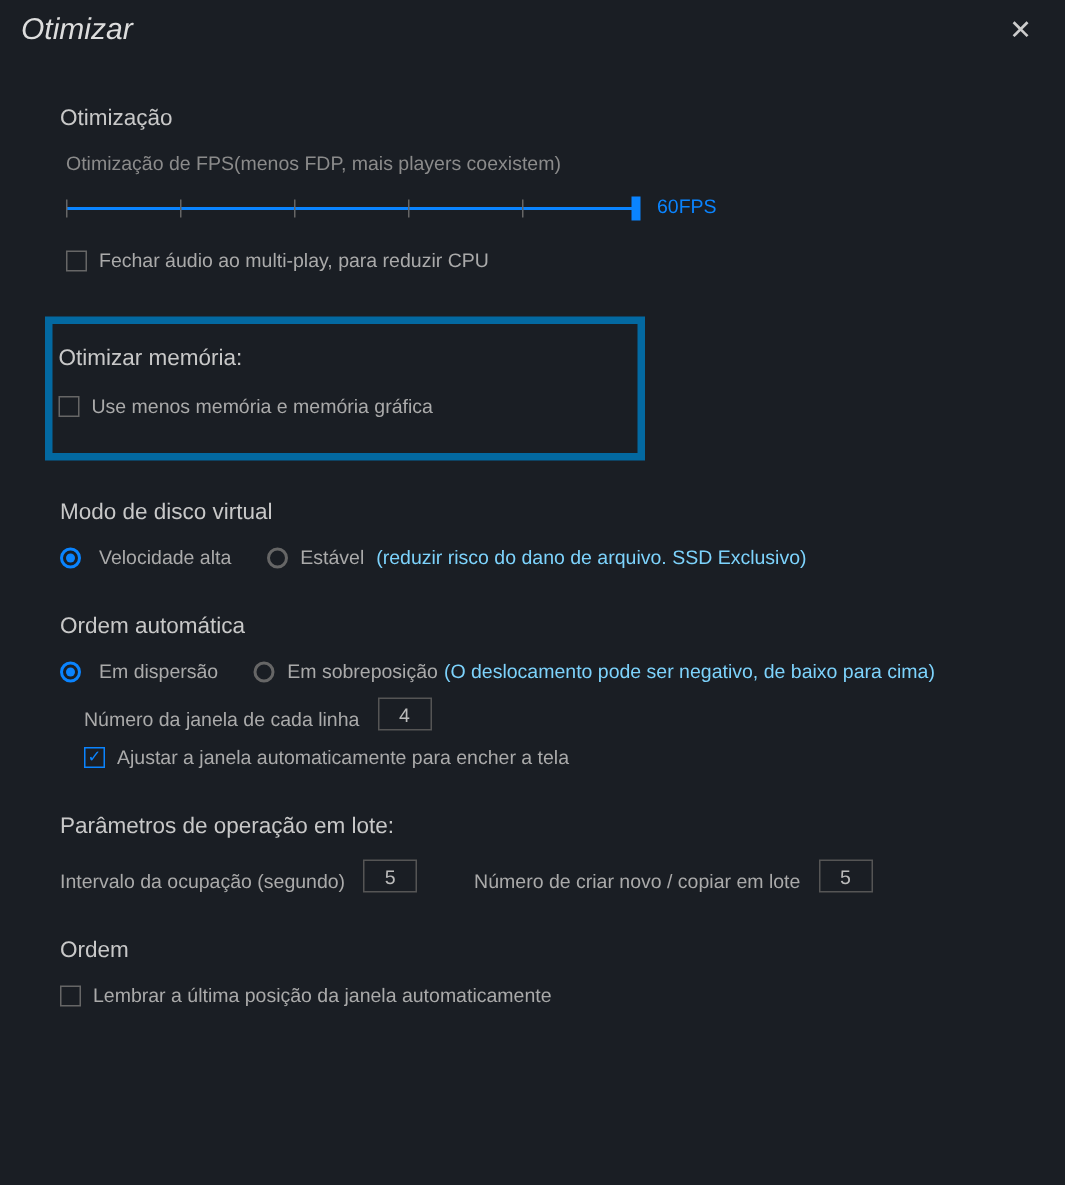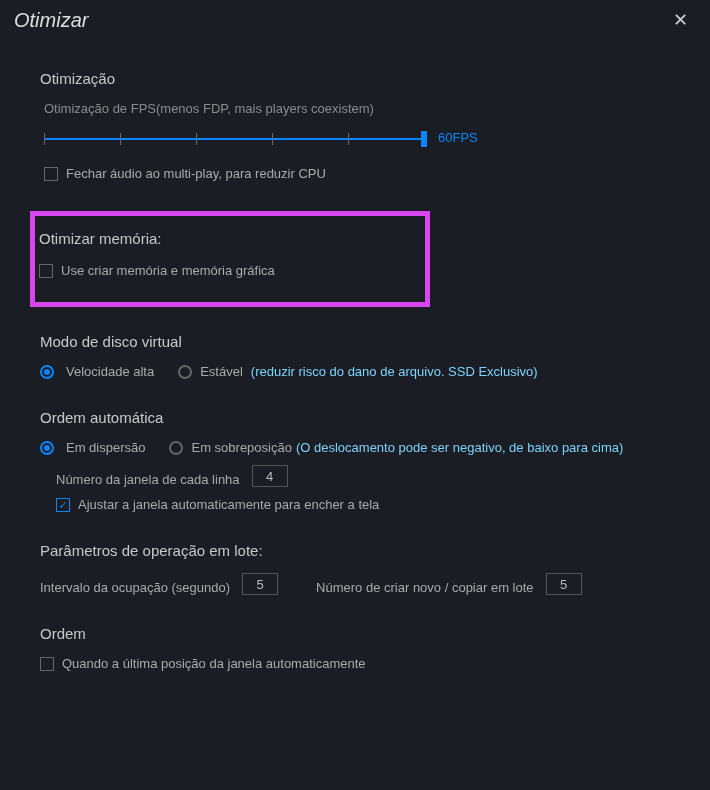--- a/index.html
+++ b/index.html
@@ -113,21 +113,21 @@
   }
   .radio.selected { border-color: #0a84ff; }
   .radio .dot {
     width: 6px; height: 6px;
     border-radius: 50%;
     background: #0a84ff;
   }
   .opt-label { color: #aaa; }
   .paren { color: #7dd3fc; }
   .highlight-box {
-    border: 5px solid #d946ef;
+    border: 5px solid #0369a1;
     padding: 14px 10px 14px 4px;
     margin-left: -10px;
     margin-right: 240px;
     margin-bottom: 26px;
   }
   .input-num {
     width: 36px;
     height: 22px;
     background: transparent;
     border: 1px solid #555;
@@ -171,21 +171,21 @@
         <span class="checkbox"></span>
         <span class="opt-label">Fechar áudio ao multi-play, para reduzir CPU</span>
       </div>
     </div>
   </div>
 
   <div class="highlight-box">
     <div class="section-title" style="margin-bottom:16px">Otimizar memória:</div>
     <div class="row sub">
       <span class="checkbox"></span>
-      <span class="opt-label">Use criar memória e memória gráfica</span>
+      <span class="opt-label">Use menos memória e memória gráfica</span>
     </div>
   </div>
 
   <div class="section">
     <div class="section-title">Modo de disco virtual</div>
     <div class="row sub">
       <span class="radio selected gap-r">
           <span class="dot"></span>
         </span>
       <span class="opt-label gap-r" style="margin-left:-12px">Velocidade alta</span>
@@ -226,17 +226,17 @@
       <span style="width:18px"></span>
       <span class="opt-label">Número de criar novo / copiar em lote</span>
       <input class="input-num" value="5" style="">
     </div>
   </div>
 
   <div class="section">
     <div class="section-title">Ordem</div>
     <div class="row sub">
       <span class="checkbox"></span>
-      <span class="opt-label">Quando a última posição da janela automaticamente</span>
+      <span class="opt-label">Lembrar a última posição da janela automaticamente</span>
     </div>
   </div>
 
 </div>
 
 </body></html>

